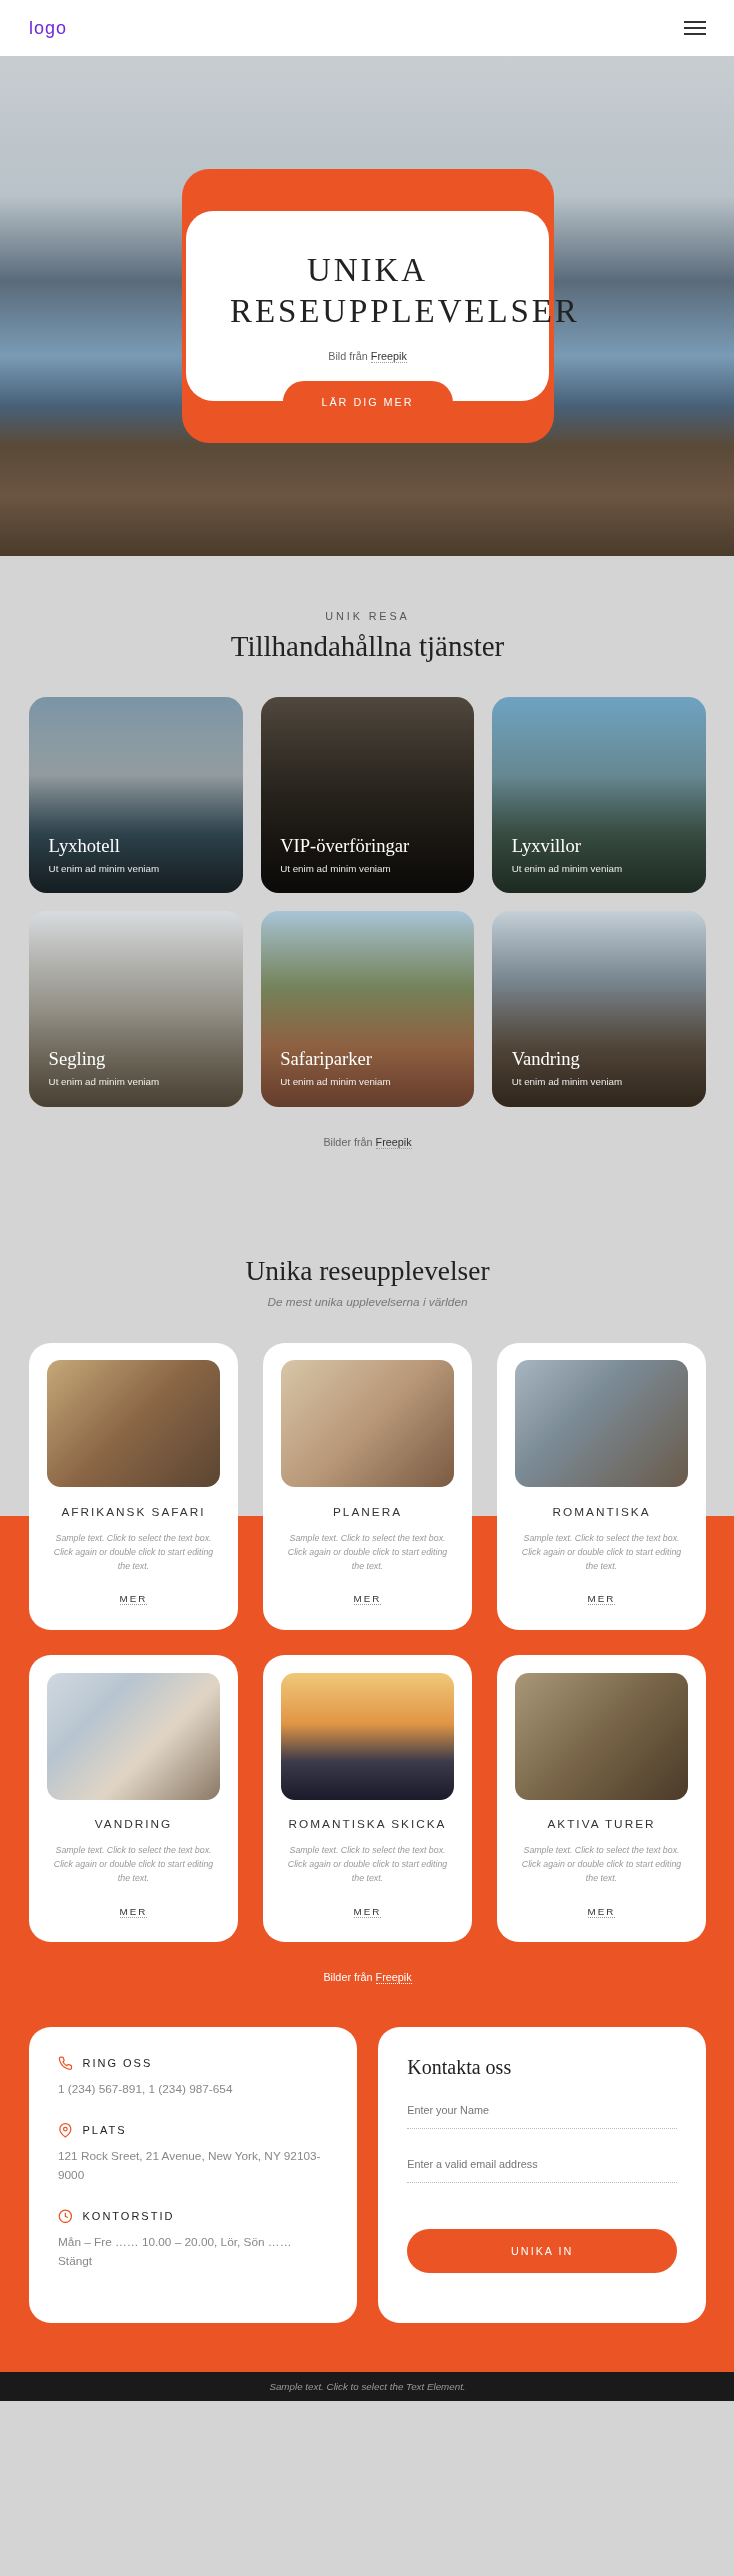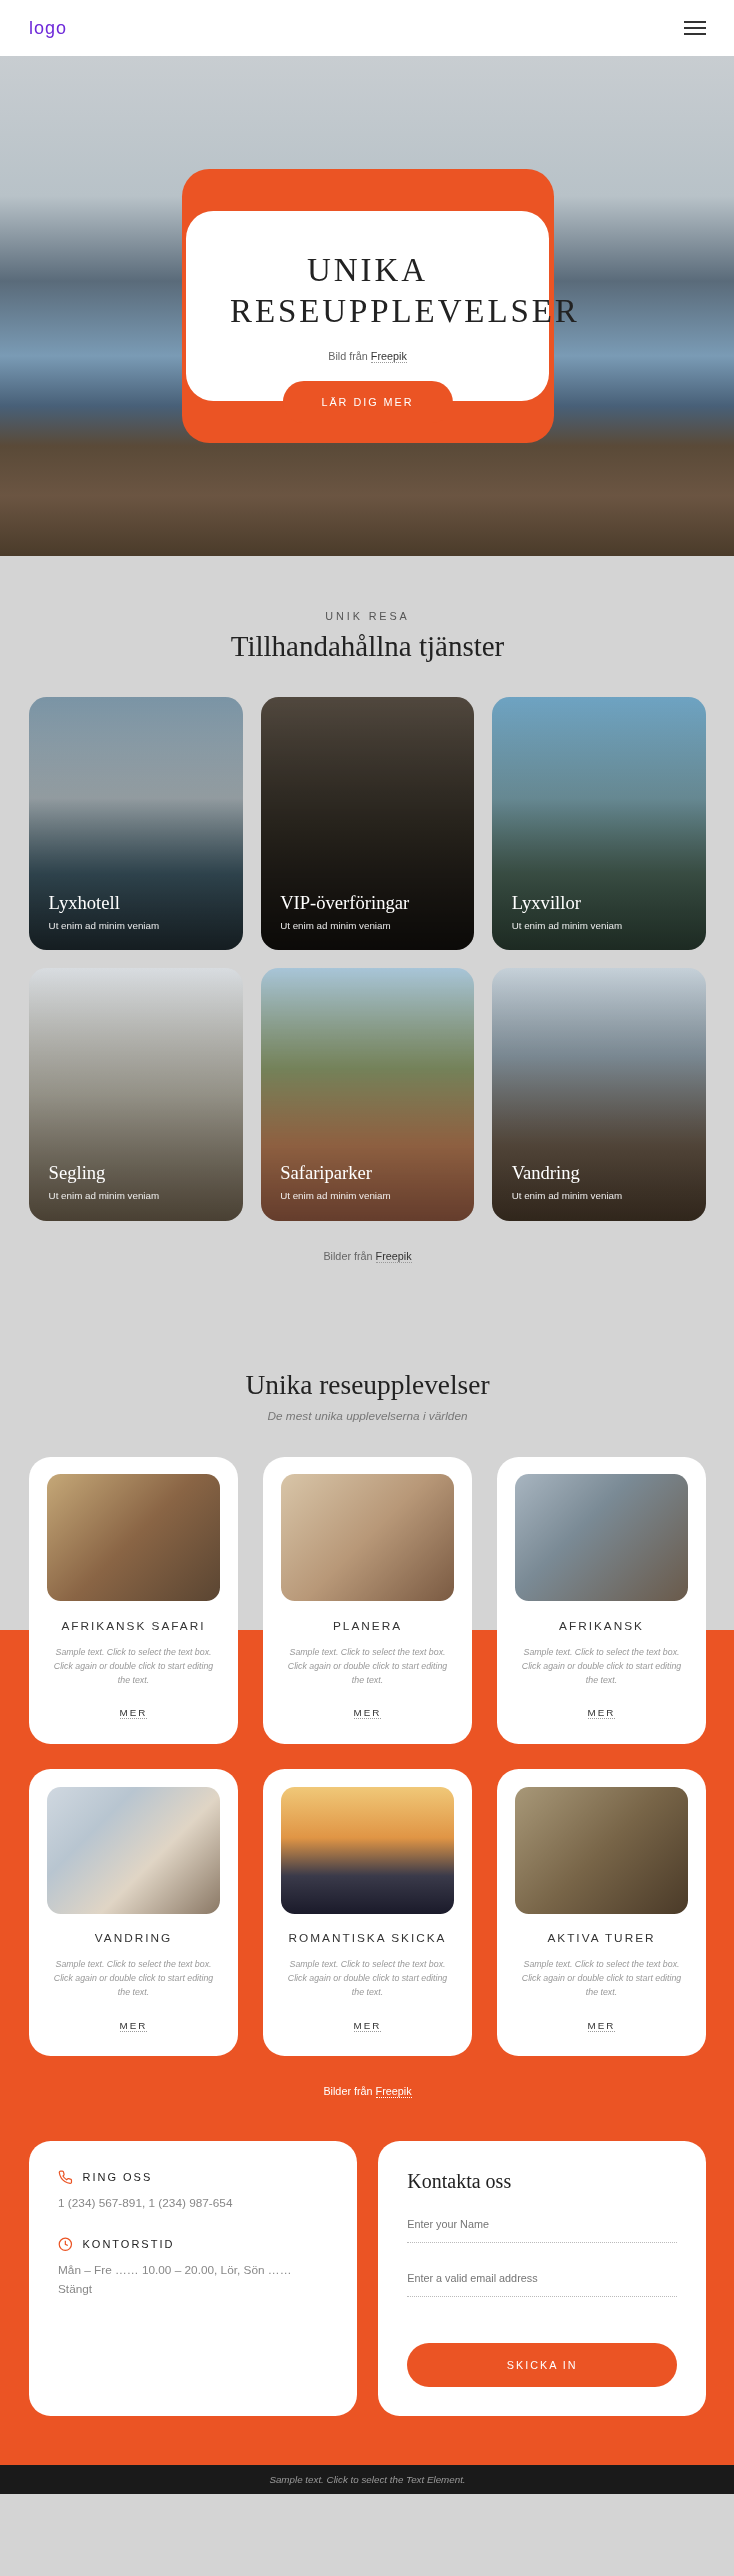--- a/index.html
+++ b/index.html
@@ -12,21 +12,21 @@
 .hero-orange{position:absolute;width:372px;height:274px;background:#eb5424;border-radius:27.4px;top:50%;left:50%;transform:translate(-50%,-50%)}
 .hero-card{position:relative;background:#fff;border-radius:27.4px;padding:39px 44px;width:363px;text-align:center;z-index:2}
 .hero-title{font-family:Georgia,serif;font-size:33px;font-weight:400;letter-spacing:2.9px;line-height:1.25;color:#222}
 .hero-sub{font-size:10.8px;color:#666;margin-top:17.6px}
 .hero-sub a{color:#333;border-bottom:1px dotted #999;text-decoration:none}
 .hero-btn{position:absolute;bottom:-21.6px;left:50%;transform:translateX(-50%);background:#eb5424;color:#fff;border:none;border-radius:29px;padding:14.7px 39px;font-size:10.8px;letter-spacing:2px;cursor:pointer;z-index:3}
 .services{padding:54px 29px 54px}
 .svc-eyebrow{text-align:center;font-size:10.8px;letter-spacing:2.9px;color:#555;margin-bottom:8px}
 .svc-title{text-align:center;font-family:Georgia,serif;font-size:29px;font-weight:400;color:#222;margin-bottom:34px}
 .svc-grid{display:grid;grid-template-columns:repeat(3,1fr);gap:17.6px}
-.svc-card{position:relative;height:253px;border-radius:17.6px;overflow:hidden;display:flex;flex-direction:column;justify-content:flex-end;padding:19.6px;color:#fff}
+.svc-card{position:relative;height:196px;border-radius:17.6px;overflow:hidden;display:flex;flex-direction:column;justify-content:flex-end;padding:19.6px;color:#fff}
 .svc-card h3{font-family:Georgia,serif;font-size:18.6px;font-weight:400;margin-bottom:5.9px}
 .svc-card p{font-size:9.8px;opacity:.9}
 .svc1{background:linear-gradient(to top,rgba(0,0,0,.5),rgba(0,0,0,.1)),linear-gradient(to bottom,#88a5b8 0%,#c5d2d8 40%,#4a6b7a 70%,#2a3a42 100%)}
 .svc2{background:linear-gradient(to top,rgba(0,0,0,.55),rgba(0,0,0,.1)),linear-gradient(to bottom,#5a5045 0%,#3a342a 50%,#1a1612 100%)}
 .svc3{background:linear-gradient(to top,rgba(0,0,0,.5),rgba(0,0,0,.1)),linear-gradient(to bottom,#7ab5d8 0%,#8ab8c5 40%,#5a7a6a 70%,#3a5545 100%)}
 .svc4{background:linear-gradient(to top,rgba(0,0,0,.4),rgba(0,0,0,0)),linear-gradient(to bottom,#d8dce0 0%,#b8b5a8 50%,#7a6b55 100%)}
 .svc5{background:linear-gradient(to top,rgba(0,0,0,.4),rgba(0,0,0,0)),linear-gradient(to bottom,#a8c5d8 0%,#8a9a6a 40%,#c5855a 70%,#a8654a 100%)}
 .svc6{background:linear-gradient(to top,rgba(0,0,0,.35),rgba(0,0,0,0)),linear-gradient(to bottom,#c5d0d8 0%,#8a9aa5 35%,#6a5a4a 70%,#4a3a2a 100%)}
 .svc-credit{text-align:center;font-size:10.8px;color:#666;margin-top:29px}
 .svc-credit a{color:#333;border-bottom:1px dotted #999;text-decoration:none}
@@ -131,21 +131,21 @@
       <a class="exp-more">MER</a>
     </div>
     <div class="exp-card">
       <div class="exp-img ei2"></div>
       <h4>PLANERA</h4>
       <p class="exp-desc">Sample text. Click to select the text box. Click again or double click to start editing the text.</p>
       <a class="exp-more">MER</a>
     </div>
     <div class="exp-card">
       <div class="exp-img ei3"></div>
-      <h4>AFRIKANSK</h4>
+      <h4>ROMANTISKA</h4>
       <p class="exp-desc">Sample text. Click to select the text box. Click again or double click to start editing the text.</p>
       <a class="exp-more">MER</a>
     </div>
     <div class="exp-card">
       <div class="exp-img ei4"></div>
       <h4>VANDRING</h4>
       <p class="exp-desc">Sample text. Click to select the text box. Click again or double click to start editing the text.</p>
       <a class="exp-more">MER</a>
     </div>
     <div class="exp-card">
@@ -173,32 +173,42 @@
         <svg class="info-icon" viewBox="0 0 24 24" fill="none" stroke="#eb5424" stroke-width="2">
             <path d="M22 16.92v3a2 2 0 0 1-2.18 2 19.79 19.79 0 0 1-8.63-3.07 19.5 19.5 0 0 1-6-6 19.79 19.79 0 0 1-3.07-8.67A2 2 0 0 1 4.11 2h3a2 2 0 0 1 2 1.72 12.84 12.84 0 0 0 .7 2.81 2 2 0 0 1-.45 2.11L8.09 9.91a16 16 0 0 0 6 6l1.27-1.27a2 2 0 0 1 2.11-.45 12.84 12.84 0 0 0 2.81.7A2 2 0 0 1 22 16.92z"></path>
           </svg>
         <span class="info-label">RING OSS</span>
       </div>
       <p class="info-text">1 (234) 567-891, 1 (234) 987-654</p>
     </div>
     <div class="info-item">
       <div class="info-head">
         <svg class="info-icon" viewBox="0 0 24 24" fill="none" stroke="#eb5424" stroke-width="2">
+            <path d="M21 10c0 7-9 13-9 13s-9-6-9-13a9 9 0 0 1 18 0z"></path>
+            <circle cx="12" cy="10" r="3"></circle>
+          </svg>
+        <span class="info-label">PLATS</span>
+      </div>
+      <p class="info-text">121 Rock Sreet, 21 Avenue, New York, NY 92103-9000</p>
+    </div>
+    <div class="info-item">
+      <div class="info-head">
+        <svg class="info-icon" viewBox="0 0 24 24" fill="none" stroke="#eb5424" stroke-width="2">
             <circle cx="12" cy="12" r="10"></circle>
             <polyline points="12 6 12 12 16 14"></polyline>
           </svg>
         <span class="info-label">KONTORSTID</span>
       </div>
       <p class="info-text">Mån – Fre …… 10.00 – 20.00, Lör, Sön …… Stängt</p>
     </div>
   </div>
   <div class="contact-box">
     <h3 class="form-title">Kontakta oss</h3>
     <input class="form-input" placeholder="Enter your Name" style="">
     <input class="form-input" placeholder="Enter a valid email address" style="">
-    <button class="form-btn">SKICKA IN</button>
+    <button class="form-btn">UNIKA IN</button>
   </div>
 </div>
 
 <div class="footer">
   <span>Sample text. Click to select the Text Element.</span>
 </div>
 
 
 </body></html>

